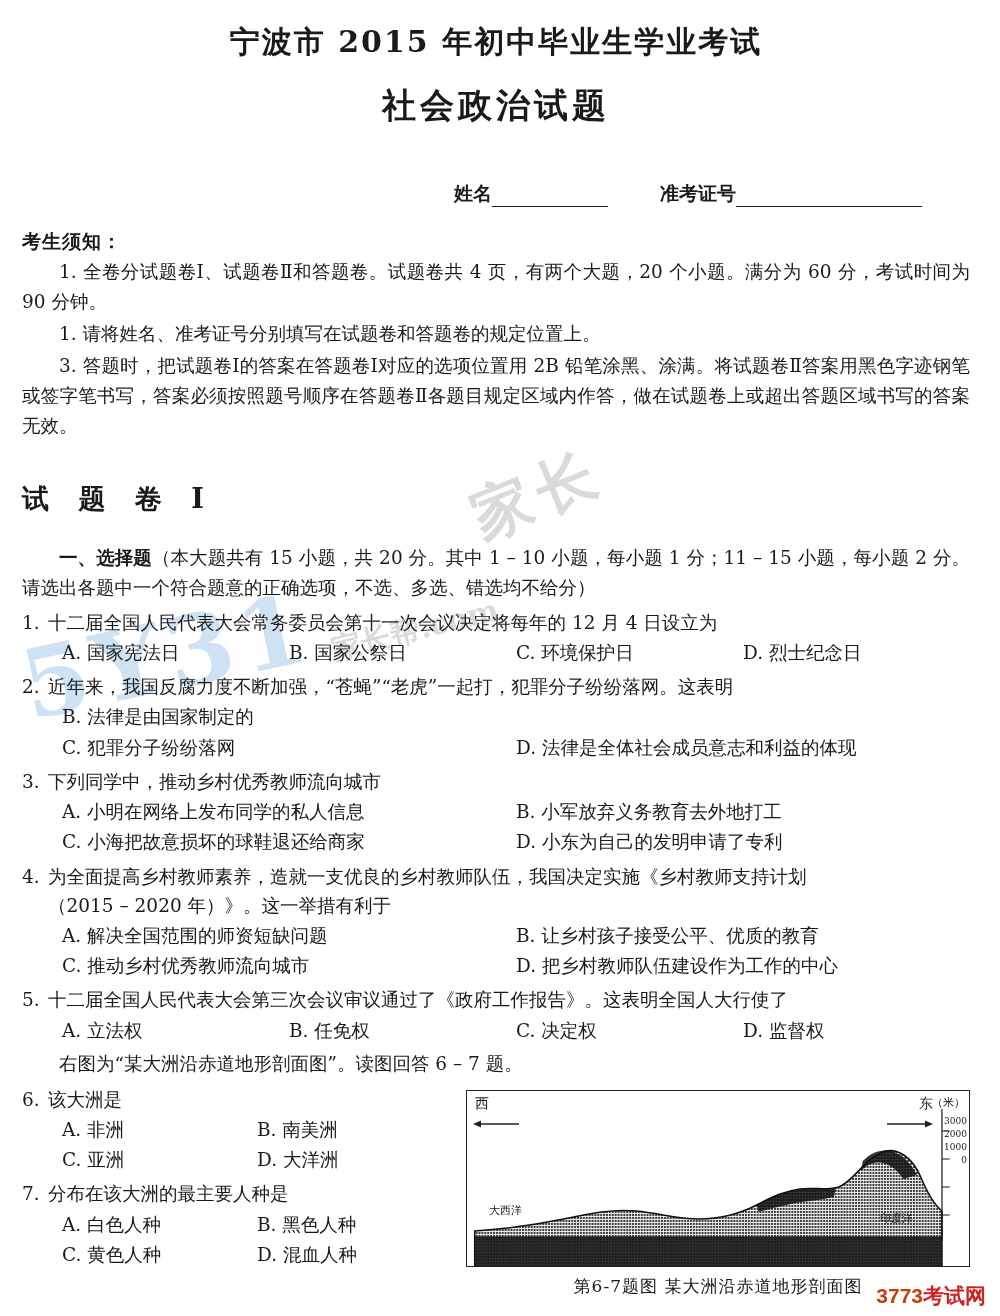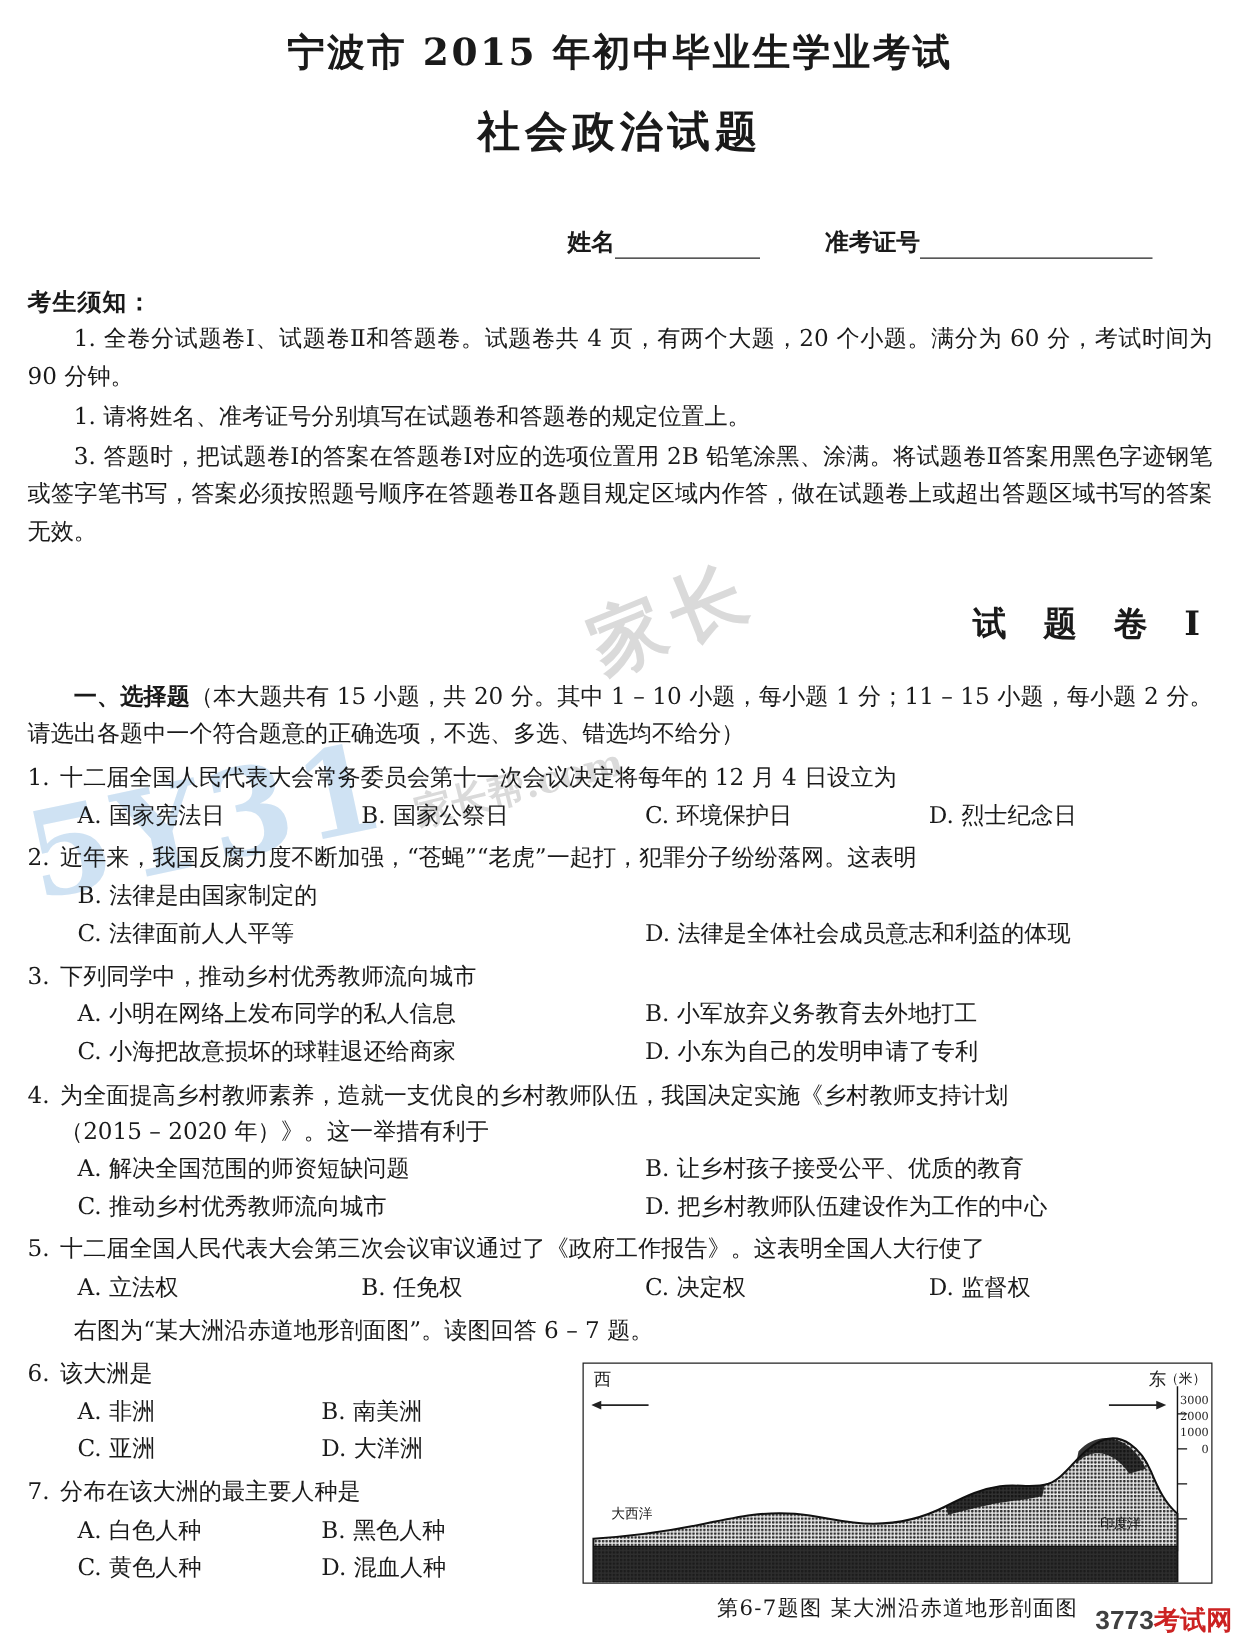--- a/index.html
+++ b/index.html
@@ -56,21 +56,21 @@
     letter-spacing: 1px;
   }
   .notice-p {
     font-size: 18.5px;
     line-height: 1.62;
     text-align: justify;
     margin-top: 2px;
     text-indent: 2em;
   }
   .paper-label {
-    text-align: right;
+    text-align: left;
     font-size: 27px;
     font-weight: bold;
     letter-spacing: 10px;
     margin-top: 40px;
   }
   .section-title {
     font-size: 18.5px;
     line-height: 1.62;
     text-indent: 2em;
     margin-top: 26px;
@@ -169,21 +169,21 @@
     color: rgba(150, 150, 150, 0.35);
   }
   .wm-corner {
     position: absolute;
     right: 14px; bottom: 6px;
     font-size: 21px;
     font-weight: bold;
     color: #c22;
     font-family: "Liberation Sans", sans-serif;
   }
-  .wm-corner .blue { color: #404040; text-align: center; }
+  .wm-corner .blue { color: #c2410c; text-align: center; }
 </style>
 </head>
 <body>
 
 <div class="page">
 
   <div class="watermark wm1">5Y31</div>
   <div class="watermark wm2">家长</div>
   <div class="watermark wm3">家长帮.com</div>
 
@@ -222,21 +222,21 @@
 
   <div class="q">
     <div class="q-stem">
       <span class="q-num">2.</span>
       <span class="q-text">近年来，我国反腐力度不断加强，“苍蝇”“老虎”一起打，犯罪分子纷纷落网。这表明</span>
     </div>
     <div class="opts two">
       <div>B. 法律是由国家制定的</div>
     </div>
     <div class="opts two">
-      <div>C. 法律面前人人平等</div>
+      <div>C. 犯罪分子纷纷落网</div>
       <div>D. 法律是全体社会成员意志和利益的体现</div>
     </div>
   </div>
 
   <div class="q">
     <div class="q-stem">
       <span class="q-num">3.</span>
       <span class="q-text">下列同学中，推动乡村优秀教师流向城市</span>
     </div>
     <div class="opts two">

